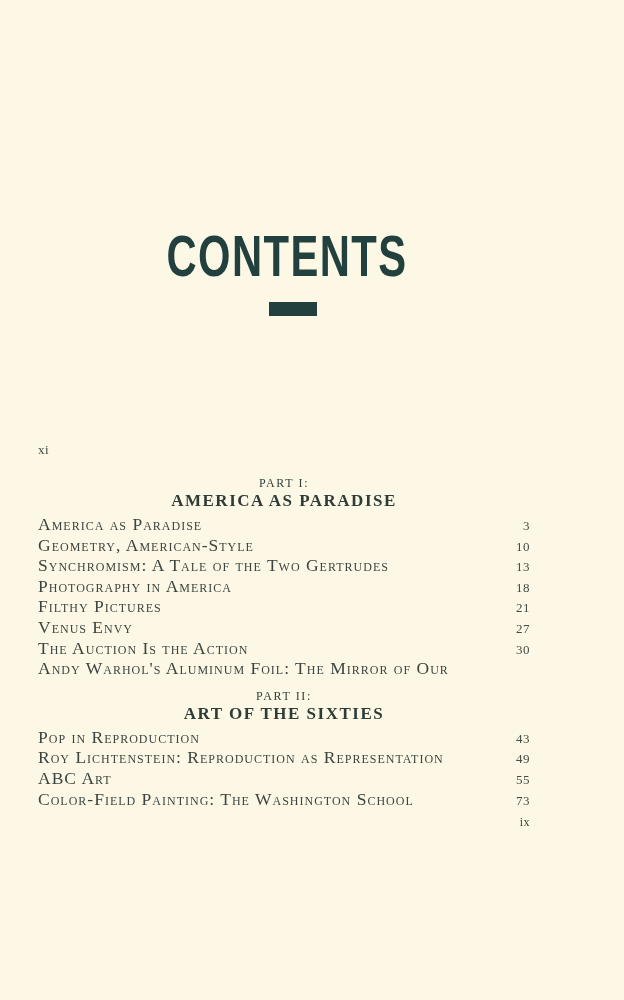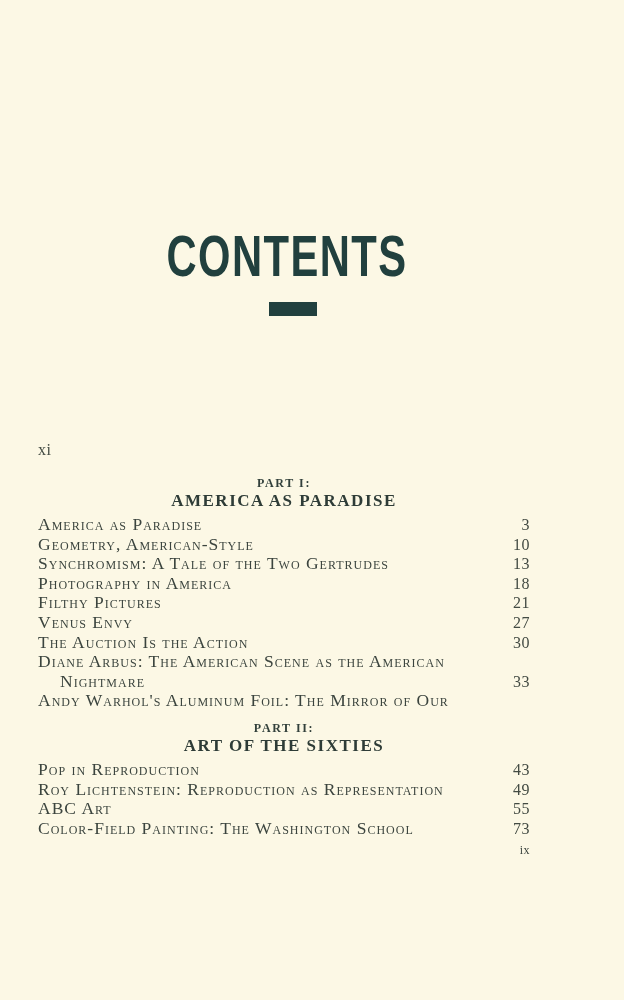--- a/index.html
+++ b/index.html
@@ -48,40 +48,40 @@
     letter-spacing:0.4px;
   }
   .part-head{
     text-align:center;
     margin-top:16px;
     margin-bottom:4px;
   }
   .part-head.second{margin-top:10px;}
   .part-label{
     font-size:12px;
-    font-weight:700;
+    font-weight:400;
     letter-spacing:1.6px;
     line-height:15px;
     color:#32403b;
   }
   .part-title{
     font-size:17px;
     font-weight:700;
     letter-spacing:1.5px;
     line-height:20px;
     color:#2e3c37;
   }
   .entry-title{
     font-variant:small-caps;
     font-size:17.5px;
     letter-spacing:1px;
   }
   .cont-line{padding-left:22px;}
   .page-num{
-    font-size:16px;
+    font-size:13px;
     letter-spacing:0.5px;
     color:#434b43;
   }
   .folio{
     margin-top:5px;
     text-align:right;
     font-size:12px;
     letter-spacing:0.5px;
   }
 </style>
@@ -126,29 +126,20 @@
     </div>
     <div class="row">
       <span class="entry-title">Venus Envy</span>
       <span class="page-num">27</span>
     </div>
     <div class="row">
       <span class="entry-title">The Auction Is the Action</span>
       <span class="page-num">30</span>
     </div>
 
-    <div>
-      <div class="row">
-        <span class="entry-title">Diane Arbus: The American Scene as the American</span>
-      </div>
-      <div class="row">
-        <span class="entry-title cont-line">Nightmare</span>
-        <span class="page-num">33</span>
-      </div>
-    </div>
 
     <div>
       <div class="row">
         <span class="entry-title">Andy Warhol's Aluminum Foil: The Mirror of Our</span>
       </div>
     </div>
 
     <div class="part-head second">
       <div class="part-label">PART II:</div>
       <div class="part-title">ART OF THE SIXTIES</div>

